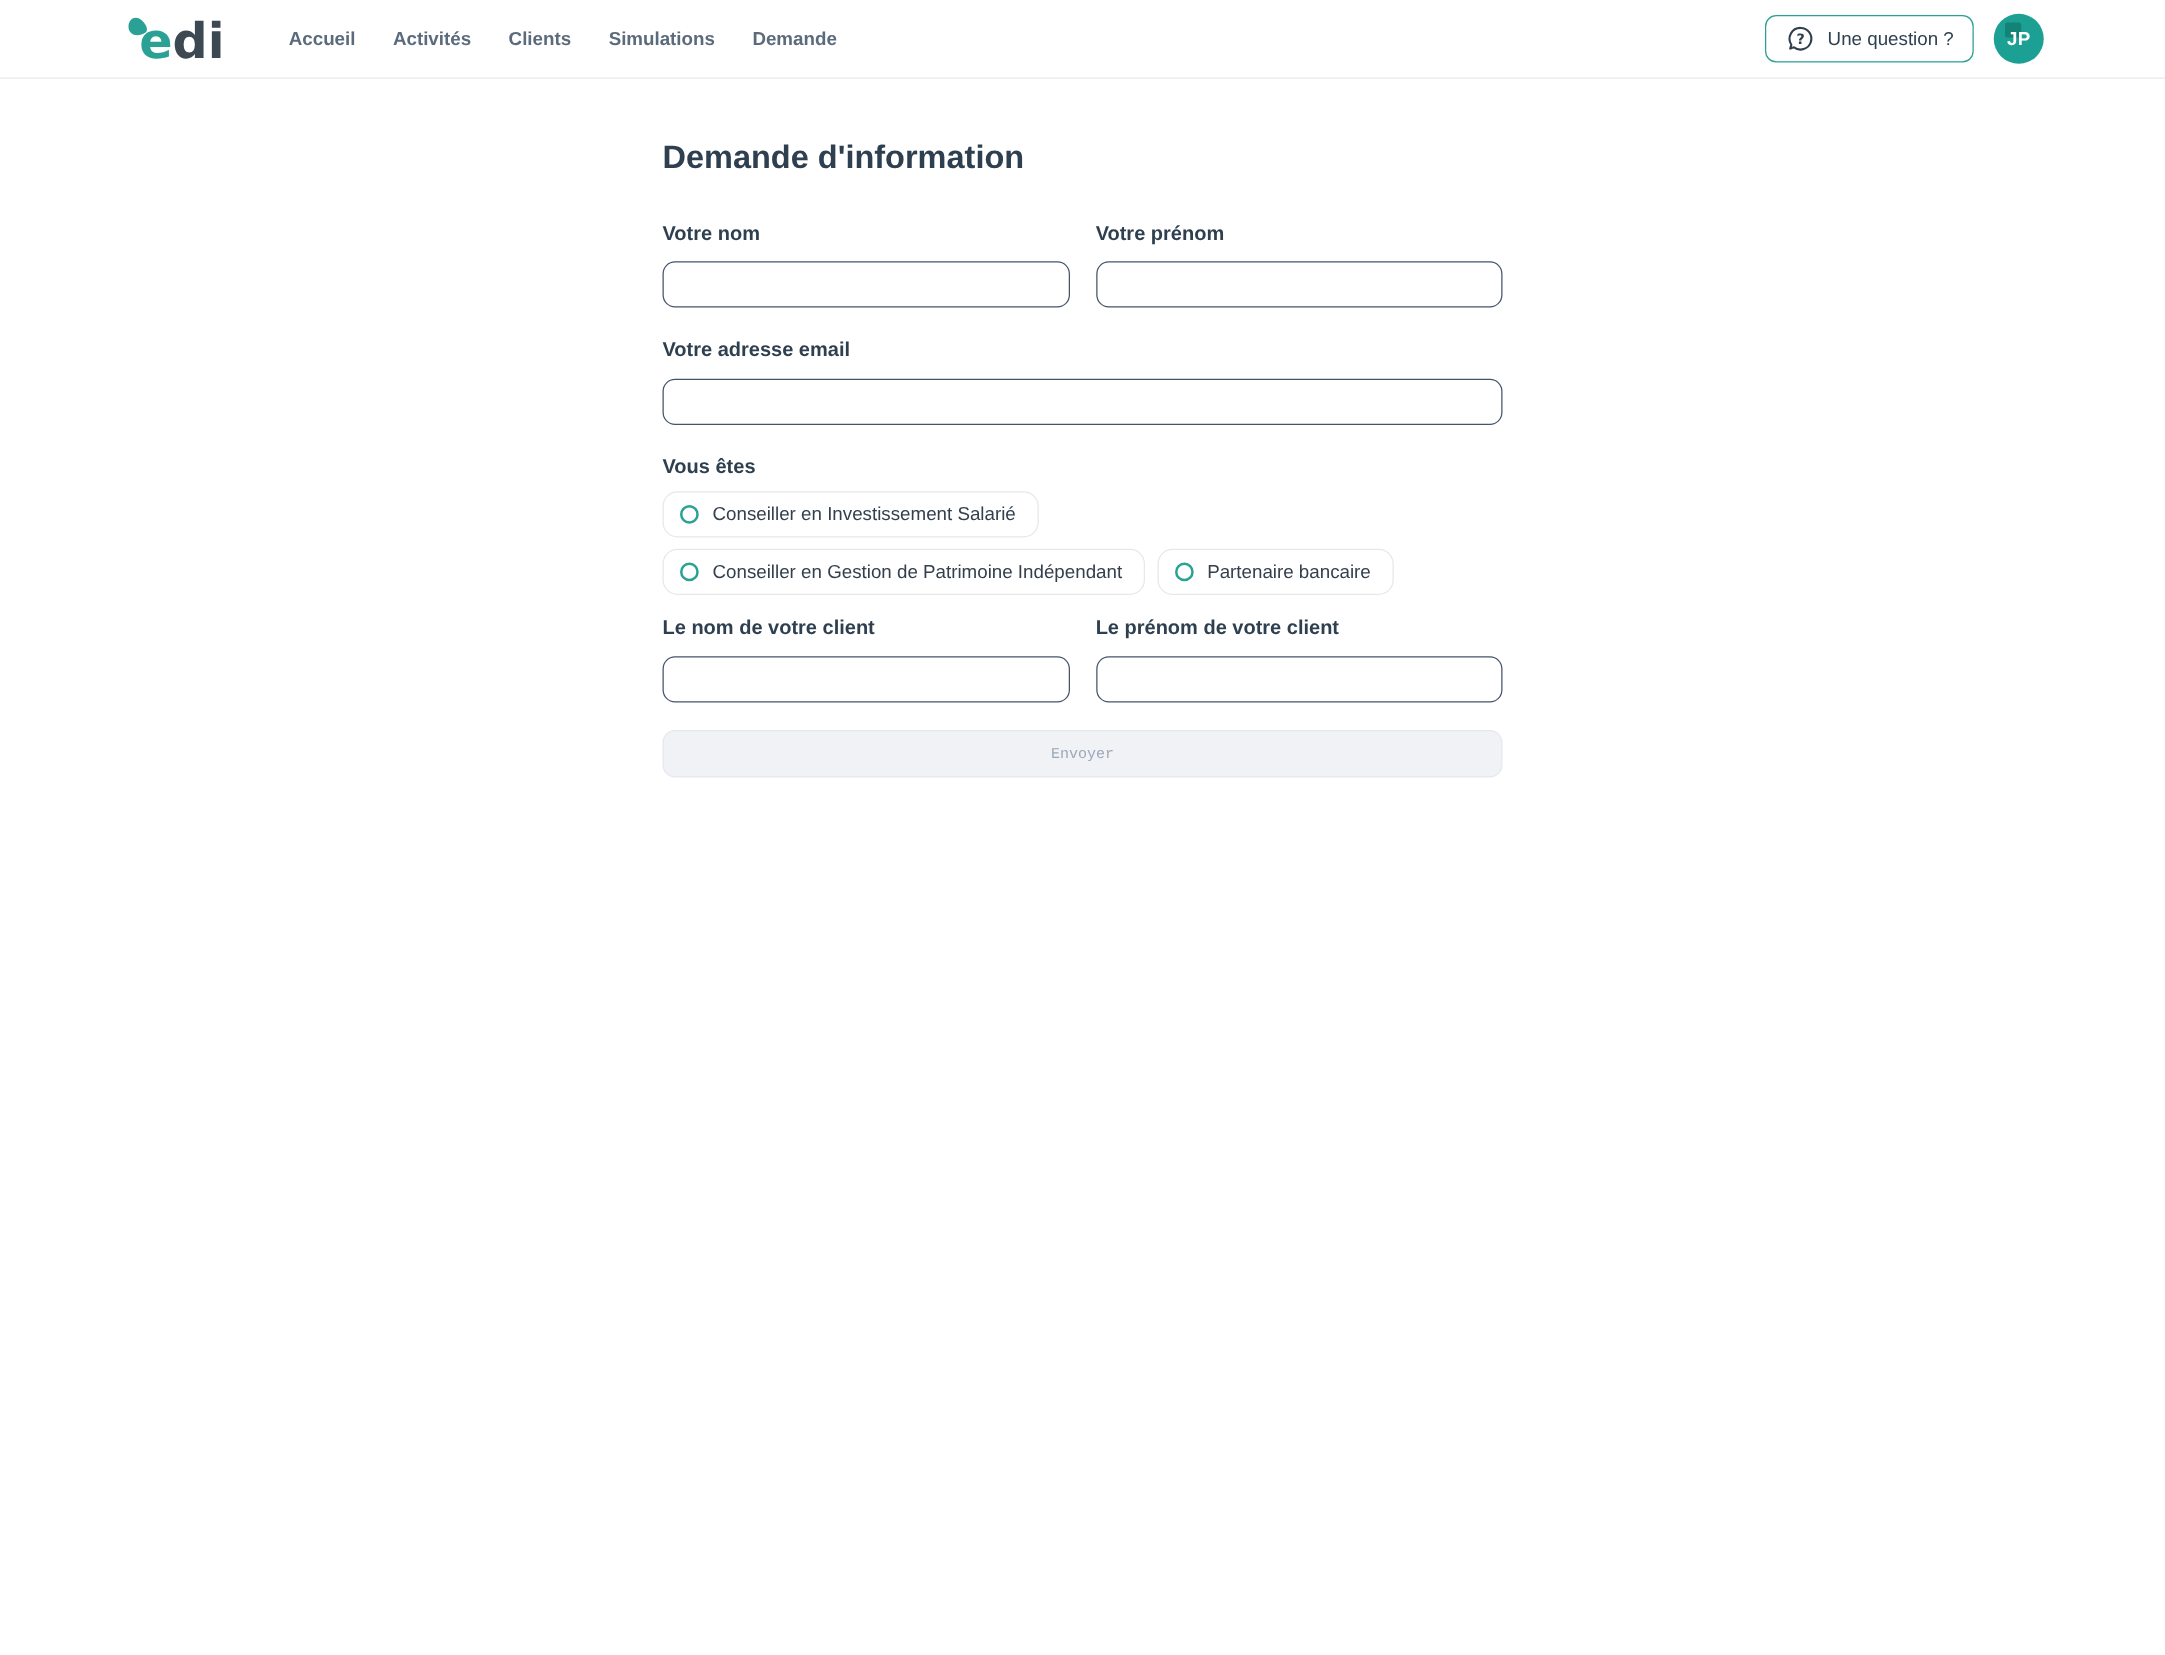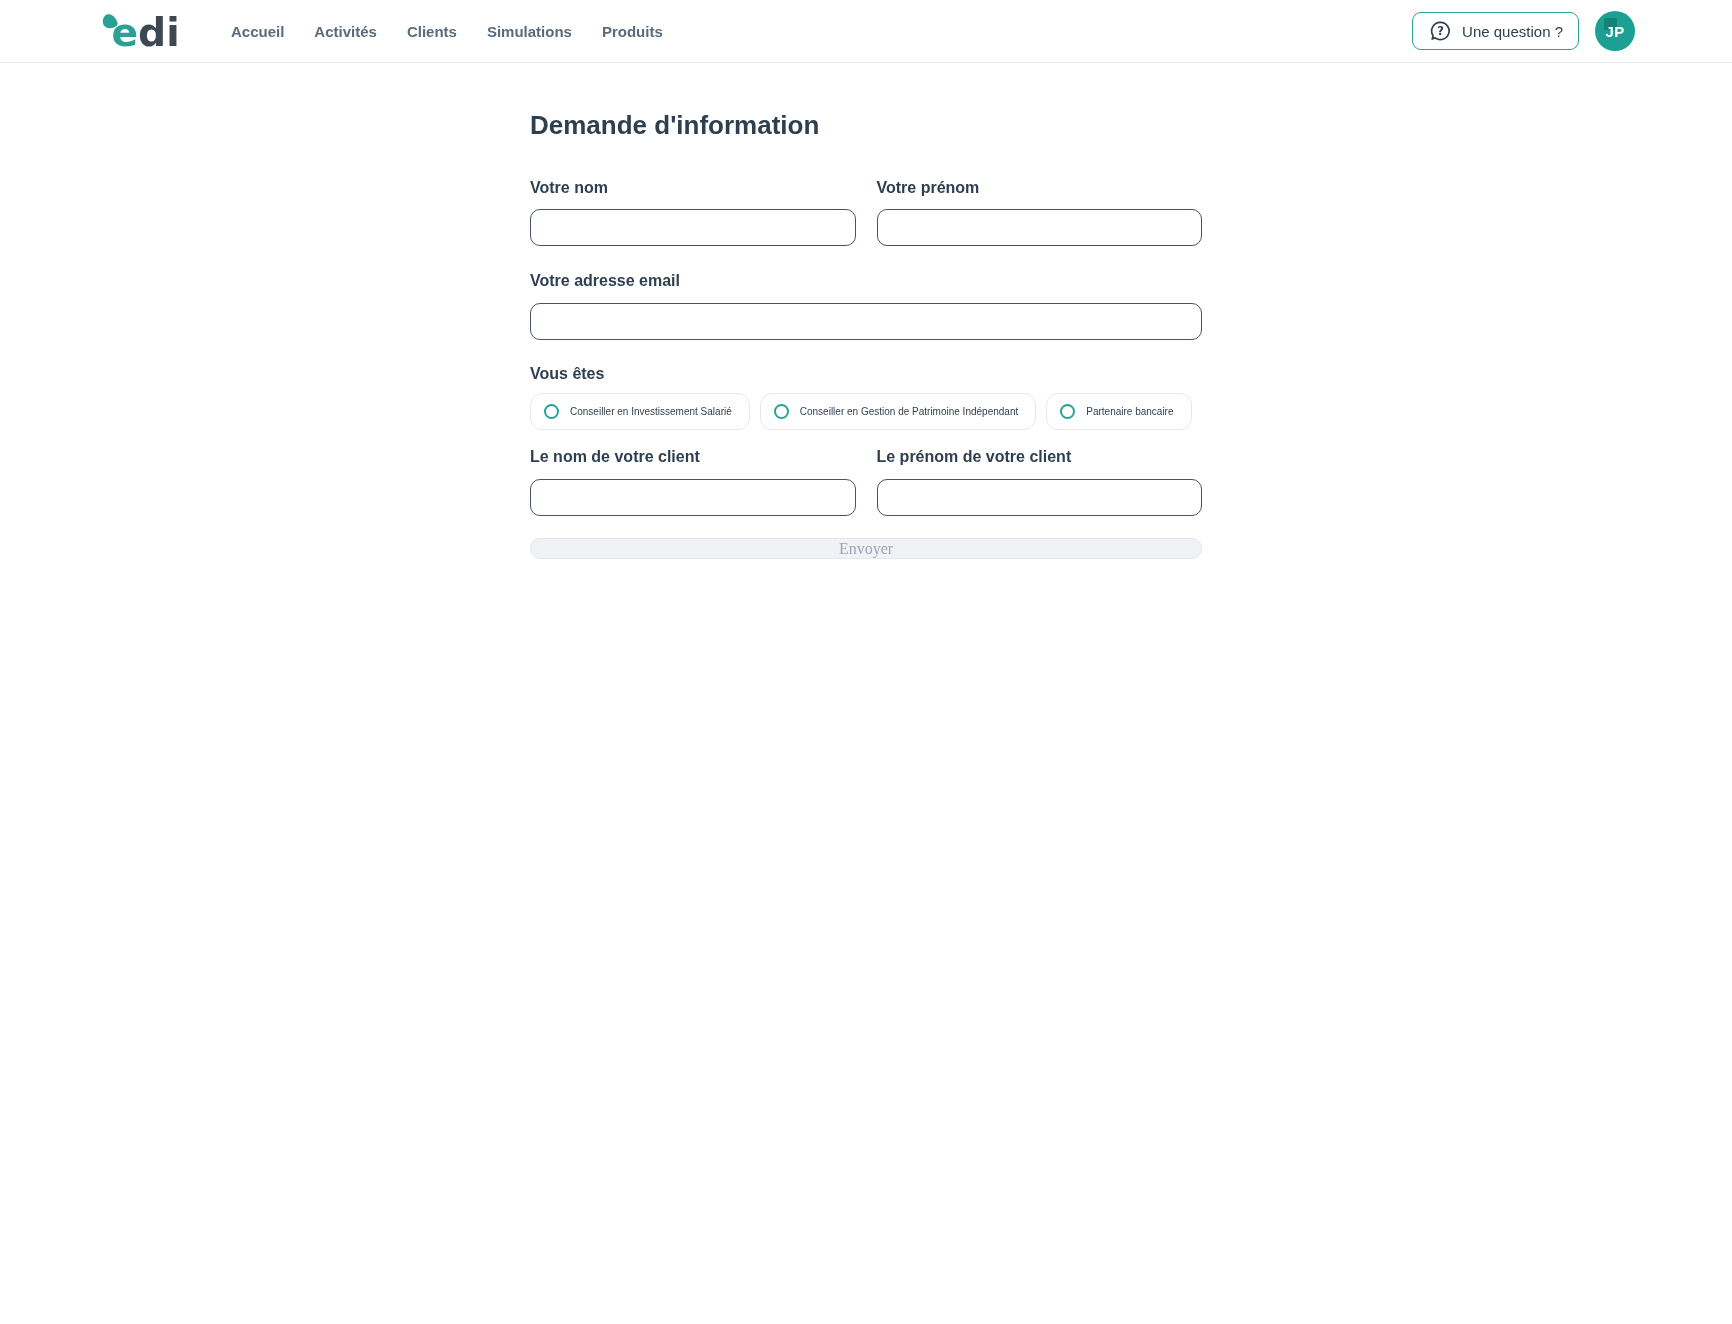--- a/index.html
+++ b/index.html
@@ -81,45 +81,45 @@
   .chip{
     display:inline-flex;align-items:center;gap:11px;
     height:37px;padding:0 17px 0 13px;
     border:1px solid var(--chip-border);border-radius:12px;
     background:#fff;cursor:pointer;
   }
   .radio-dot{
     width:15px;height:15px;flex:none;
     border:2px solid var(--teal);border-radius:50%;background:#fff;
   }
-  .chip-text{font-size:10px;color:var(--chip-text);white-space:nowrap;}
+  .chip-text{font-size:15px;color:var(--chip-text);white-space:nowrap;}
   .submit-btn{
-    display:block;width:100%;height:21px;
+    display:block;width:100%;height:38px;
     border:1px solid var(--disabled-border);border-radius:10px;
     background:var(--disabled-bg);color:var(--disabled-text);
-    font-size:16px;font-family:Liberation Serif, serif;
+    font-size:12px;font-family:Liberation Mono, monospace;
     cursor:default;
   }
 </style>
 </head>
 <body>
 
 <header class="header">
   <div class="logo">
     <svg width="88" height="46" viewBox="0 0 88 48">
       <path d="M16 14 C11 3 1 5 1 14 C1 21 9 23 15 19 C16.5 18 16.8 16 16 14 Z" fill="#2BA195"></path>
       <text x="10" y="40" font-family="DejaVu Sans, sans-serif" font-size="41" font-weight="bold"><tspan fill="#2BA195">e</tspan><tspan fill="#3C4852">di</tspan></text>
     </svg>
   </div>
   <nav class="nav">
     <span class="nav-item">Accueil</span>
     <span class="nav-item">Activités</span>
     <span class="nav-item">Clients</span>
     <span class="nav-item">Simulations</span>
-    <span class="nav-item">Produits</span>
+    <span class="nav-item">Demande</span>
   </nav>
   <button class="q-btn">
     <svg width="25" height="25" viewBox="0 0 24 24">
       <path d="M12 3.2a8.3 8.3 0 1 1-5.1 14.9l-2.9 1 .9-3A8.3 8.3 0 0 1 12 3.2z" fill="none" stroke="#2E3F50" stroke-width="1.6" stroke-linejoin="round"></path>
       <text x="12" y="15.6" text-anchor="middle" font-family="DejaVu Sans, sans-serif" font-size="11" font-weight="bold" fill="#2E3F50">?</text>
     </svg>
     <span>Une question ?</span>
   </button>
   <div class="avatar">
     <span>JP</span>

